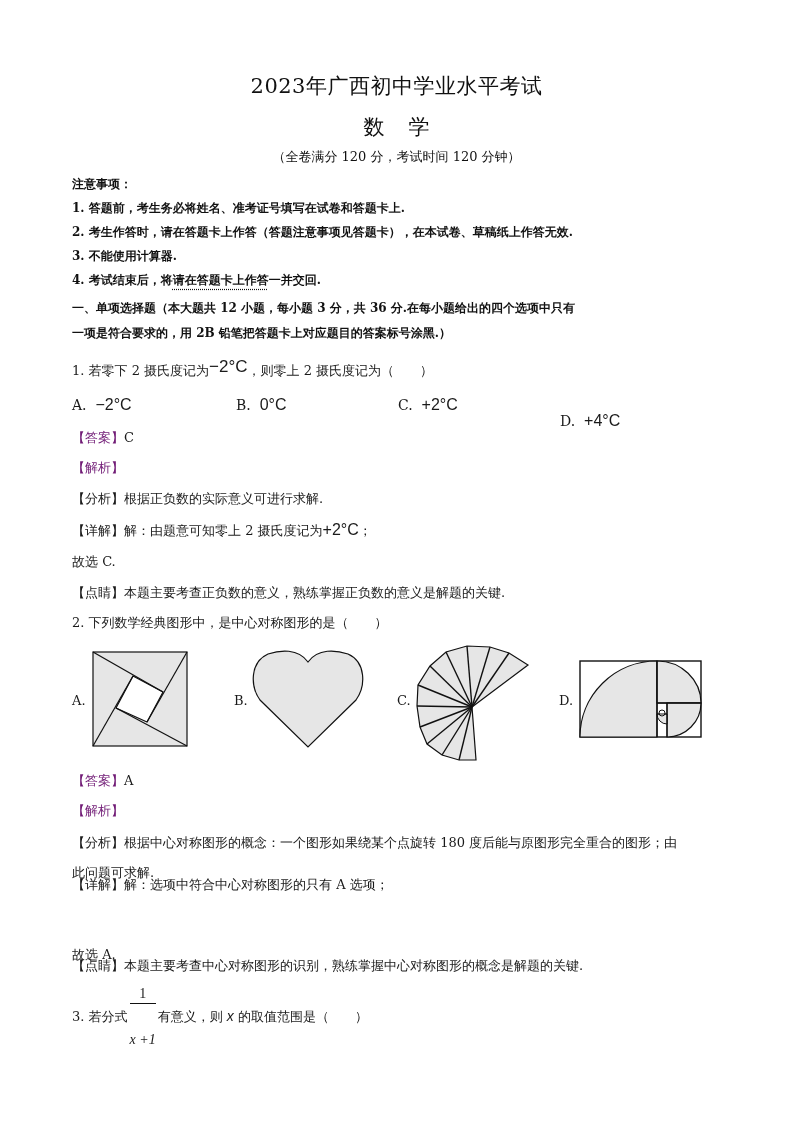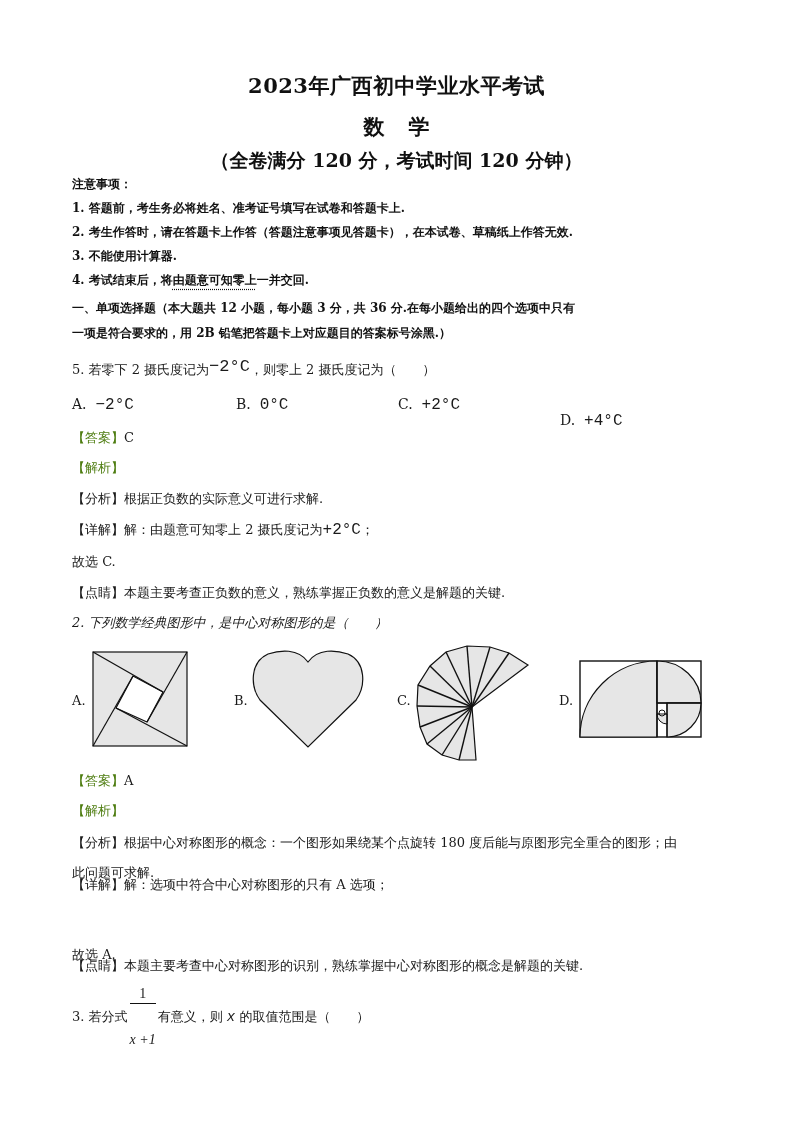--- a/index.html
+++ b/index.html
@@ -1,66 +1,66 @@
 <!DOCTYPE html>
 <html><head>
 <meta charset="utf-8">
 <style>
   html, body { margin: 0; padding: 0; background: #ffffff; }
   body { width: 793px; height: 1122px; position: relative; overflow: hidden;
          font-family: "DejaVu Serif", "Liberation Serif", serif; color: #111; }
   .abs { position: absolute; white-space: nowrap; }
-  .title { left: 0; width: 793px; text-align: center; font-weight: bold; }
+  .title { left: 0; width: 793px; text-align: center; font-weight: normal; }
   .t1 { top: 72px; font-size: 21px; letter-spacing: 0.5px; }
   .t2 { top: 113px; font-size: 21px; letter-spacing: 24px; padding-left: 24px; box-sizing: border-box; }
-  .t3 { top: 148px; font-size: 19px; }
+  .t3 { top: 148px; font-size: 13px; }
   .notice { font-weight: bold; font-size: 12px; left: 72px; }
   .body-text { font-size: 13px; left: 72px; color: #1a1a1a; }
-  .blue { color: #4d7c0f; }
+  .blue { color: #701a75; }
   .opt { font-size: 14px; }
   .dotted { text-decoration: underline dotted; text-underline-offset: 5px; }
-  .math { font-family: Liberation Mono, monospace; font-size: 16px; margin-top: 28px; }
+  .math { font-family: Liberation Sans, sans-serif; font-size: 16px; margin-top: 28px; }
   .frac { display: inline-block; vertical-align: middle; text-align: center; font-family: "Liberation Serif", serif; font-size: 14px; margin: 0 2px; }
   .frac .num { display: block; border-bottom: 1px solid #111; padding: 0 4px; line-height: 18px; }
   .frac .den { display: block; line-height: 18px; font-style: italic; margin-top: 27px; }
   svg { position: absolute; overflow: visible; }
 </style>
 </head>
 <body>
 
 <div class="abs title t1">2023年广西初中学业水平考试</div>
 <div class="abs title t2">数学</div>
 <div class="abs title t3">（全卷满分 120 分，考试时间 120 分钟）</div>
 
 <div class="abs notice" style="top:176px;">注意事项：</div>
 <div class="abs notice" style="top:200px;">1. 答题前，考生务必将姓名、准考证号填写在试卷和答题卡上.</div>
 <div class="abs notice" style="top:224px;">2. 考生作答时，请在答题卡上作答（答题注意事项见答题卡），在本试卷、草稿纸上作答无效.</div>
 <div class="abs notice" style="top:248px;">3. 不能使用计算器.</div>
 <div class="abs notice" style="top:272px;">
-  <span>4. 考试结束后，将</span><span class="dotted">由题意可知零上</span><span>一并交回.</span>
+  <span>4. 考试结束后，将</span><span class="dotted">请在答题卡上作答</span><span>一并交回.</span>
 </div>
 <div class="abs notice" style="top:300px;">一、单项选择题（本大题共 12 小题，每小题 3 分，共 36 分.在每小题给出的四个选项中只有</div>
 <div class="abs notice" style="top:325px;">一项是符合要求的，用 2B 铅笔把答题卡上对应题目的答案标号涂黑.）</div>
 
 <div class="abs body-text" style="top:360px;">
-  <span>5. 若零下 2 摄氏度记为</span><span class="math" style="font-size:17px;position:relative;top:-3px;">−2°C</span><span>，则零上 2 摄氏度记为（　　）</span>
+  <span>1. 若零下 2 摄氏度记为</span><span class="math" style="font-size:17px;position:relative;top:-3px;">−2°C</span><span>，则零上 2 摄氏度记为（　　）</span>
 </div>
 <div class="abs body-text opt" style="top:396px;left:72px;"><span>A.</span>&nbsp; <span class="math">−2°C</span></div>
 <div class="abs body-text opt" style="top:396px;left:236px;"><span>B.</span>&nbsp; <span class="math">0°C</span></div>
 <div class="abs body-text opt" style="top:396px;left:398px;"><span>C.</span>&nbsp; <span class="math">+2°C</span></div>
 <div class="abs body-text opt" style="top:412px;left:560px;"><span>D.</span>&nbsp; <span class="math">+4°C</span></div>
 
 <div class="abs body-text" style="top:429px;"><span class="blue">【答案】</span><span>C</span></div>
 <div class="abs body-text blue" style="top:459px;">【解析】</div>
 <div class="abs body-text" style="top:490px;"><span>【分析】</span><span>根据正负数的实际意义可进行求解.</span></div>
 <div class="abs body-text" style="top:521px;"><span>【详解】</span><span>解：由题意可知零上 2 摄氏度记为</span><span class="math">+2°C</span><span>；</span></div>
 <div class="abs body-text" style="top:553px;">故选 C.</div>
 <div class="abs body-text" style="top:584px;"><span>【点睛】</span><span>本题主要考查正负数的意义，熟练掌握正负数的意义是解题的关键.</span></div>
 
-<div class="abs body-text" style="top:614px;font-style:italic;">2. 下列数学经典图形中，是中心对称图形的是（　　）</div>
+<div class="abs body-text" style="top:614px;">2. 下列数学经典图形中，是中心对称图形的是（　　）</div>
 
 <div class="abs body-text" style="top:693px;left:72px;">A.</div>
 <svg style="left:0;top:0;" width="793" height="1122">
   <rect x="93" y="652" width="94" height="94" fill="#e6e6e6" stroke="#111" stroke-width="1.2"></rect>
   <polygon points="133,676 163,692 147,722 116,708" fill="#fff" stroke="#111" stroke-width="1.2"></polygon>
   <line x1="93" y1="652" x2="163" y2="692" stroke="#111" stroke-width="1.2"></line>
   <line x1="187" y1="652" x2="147" y2="722" stroke="#111" stroke-width="1.2"></line>
   <line x1="187" y1="746" x2="116" y2="708" stroke="#111" stroke-width="1.2"></line>
   <line x1="93" y1="746" x2="133" y2="676" stroke="#111" stroke-width="1.2"></line>
 </svg>

